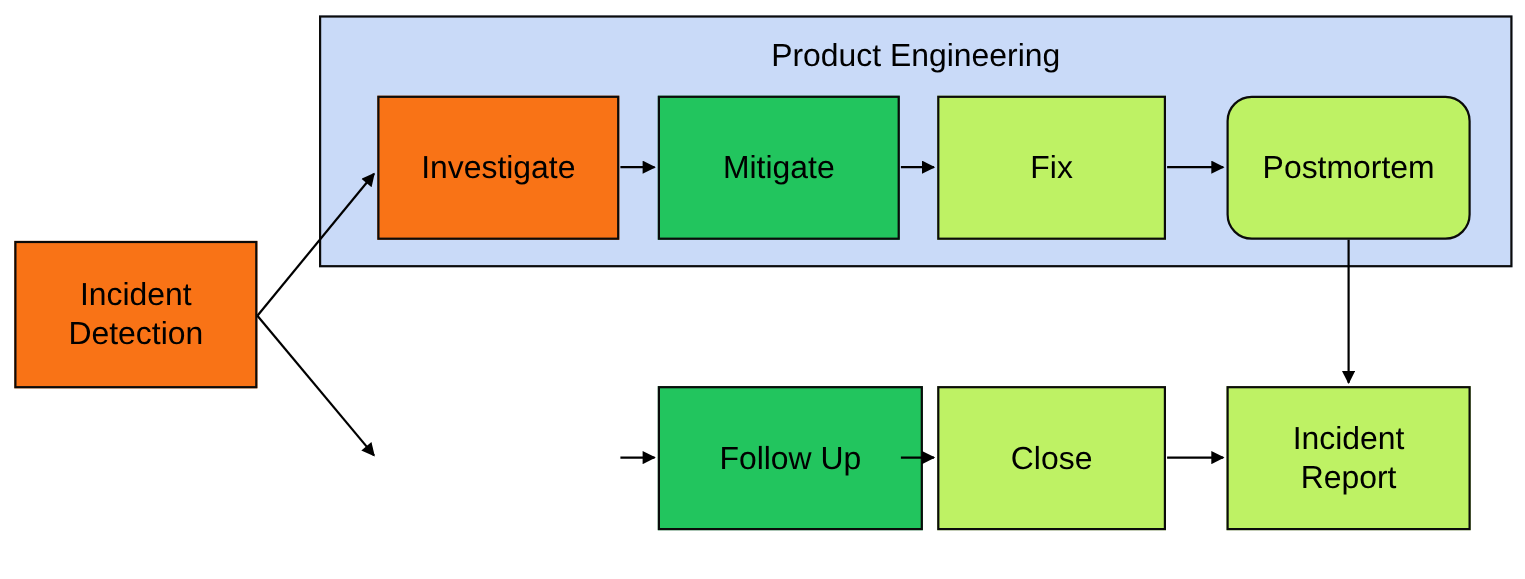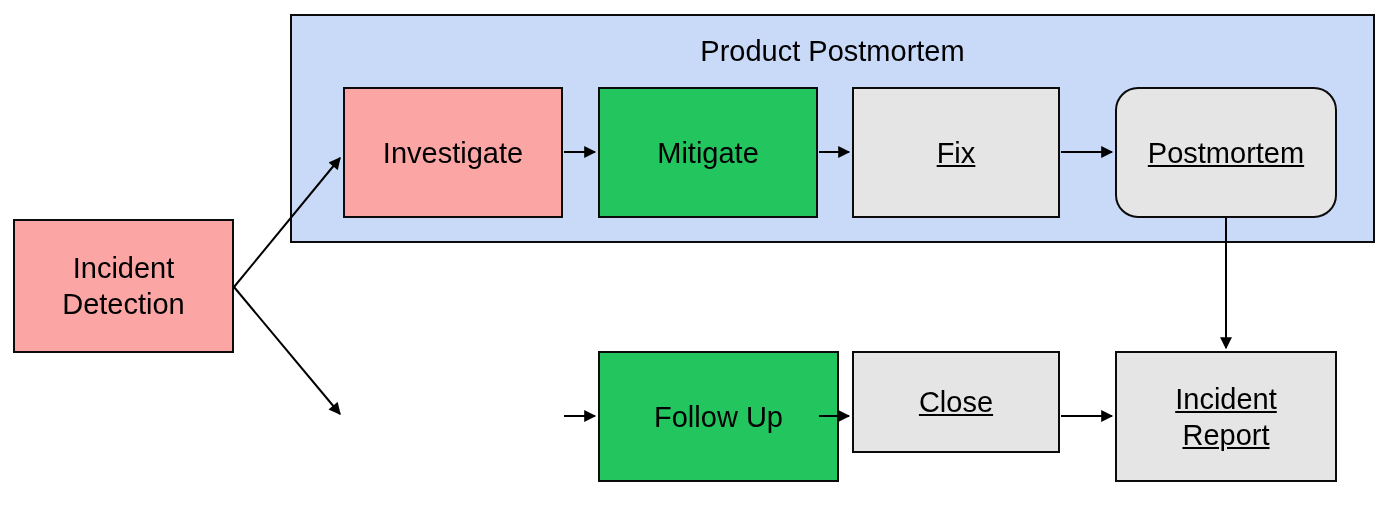--- a/index.html
+++ b/index.html
@@ -35,50 +35,50 @@
     box-sizing: border-box;
     display: flex;
     align-items: center;
     justify-content: center;
     text-align: center;
     font-size: 29px;
     line-height: 36px;
     white-space: pre-line;
     z-index: 2;
   }
-  .fill-red    { background: #fca5a5; }
+  .fill-red    { background: #f97316; }
   .fill-yellow { background: #22c55e; }
-  .fill-green  { background: #e5e5e5; text-decoration: underline; }
+  .fill-green  { background: #bef264; }
 
   #node-incident-detection { left: 13px;   top: 219px; width: 221px; height: 134px; }
   #node-investigate        { left: 343px;  top: 87px;  width: 220px; height: 131px; }
   #node-mitigate           { left: 598px;  top: 87px;  width: 220px; height: 131px; }
   #node-fix                { left: 852px;  top: 87px;  width: 208px; height: 131px; }
   #node-postmortem         { left: 1115px; top: 87px;  width: 222px; height: 131px; border-radius: 23px; }
   #node-initial-response   { left: 343px;  top: 351px; width: 220px; height: 131px; }
   #node-follow-up          { left: 598px;  top: 351px; width: 241px; height: 131px; }
-  #node-close              { left: 852px;  top: 351px; width: 208px; height: 102px; }
+  #node-close              { left: 852px;  top: 351px; width: 208px; height: 131px; }
   #node-incident-report    { left: 1115px; top: 351px; width: 222px; height: 131px; }
 
   svg.arrows {
     position: absolute;
     left: 0; top: 0;
     width: 1386px; height: 526px;
     z-index: 3;
     pointer-events: none;
   }
   svg.arrows line { stroke: #000000; stroke-width: 2; }
 </style>
 </head>
 <body>
 
 <div class="canvas">
 
   <div class="lane" id="lane-product-engineering">
-    <div class="lane-title">Product Postmortem</div>
+    <div class="lane-title">Product Engineering</div>
   </div>
 
 
   <div class="node fill-red" id="node-incident-detection">Incident
 Detection</div>
 
   <div class="node fill-red" id="node-investigate">Investigate</div>
   <div class="node fill-yellow" id="node-mitigate">Mitigate</div>
   <div class="node fill-green" id="node-fix">Fix</div>
   <div class="node fill-green" id="node-postmortem">Postmortem</div>

